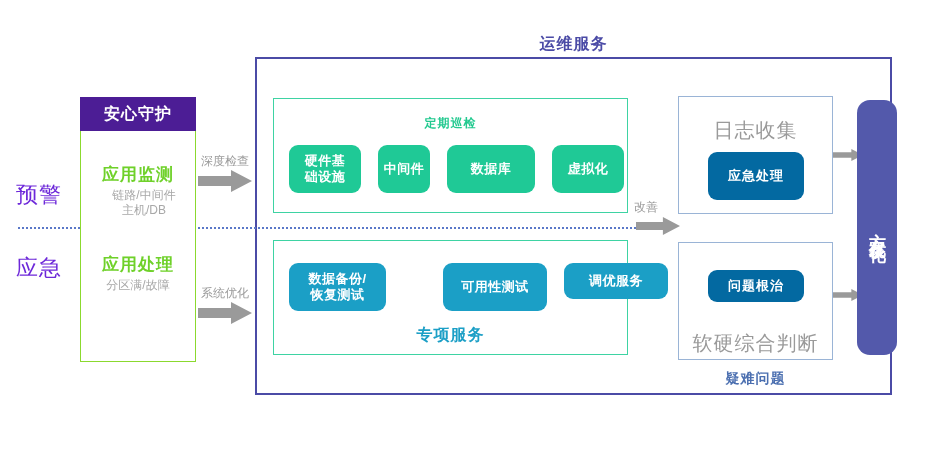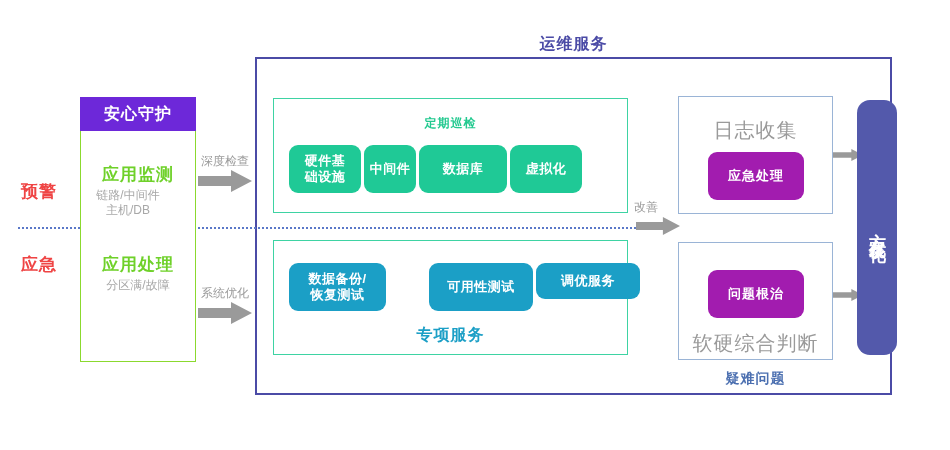--- a/index.html
+++ b/index.html
@@ -11,40 +11,40 @@
   }
   #stage{position:relative;width:950px;height:450px;}
 
   
   .abs{position:absolute;}
   .ctext{display:flex;align-items:center;justify-content:center;text-align:center;}
 
   
   .stage-label{
     width:62px;text-align:center;
-    font-size:17px;font-weight:bold;color:#ef4444;
+    font-size:22px;font-weight:normal;color:#6d28d9;
     letter-spacing:1px;
   }
 
   
   .divider{
     left:18px;top:227px;width:622px;height:0;
     border-top:2px dotted #5a78c8;
   }
 
   
   .green-panel{
     left:80px;top:97px;width:116px;height:265px;
     border:1.5px solid #8bd92e;
     background:#ffffff;
     box-sizing:border-box;
   }
   .green-head{
     left:80px;top:97px;width:116px;height:34px;
-    background:#6d28d9;
+    background:#4c1d95;
     color:#ffffff;font-size:16px;font-weight:bold;letter-spacing:1px;
   }
   .gp-title{
     font-size:17px;font-weight:bold;color:#6fd12a;letter-spacing:1px;
   }
   .gp-sub{
     font-size:12px;color:#a8a8a8;line-height:15px;text-align:center;
   }
 
   
@@ -80,35 +80,35 @@
   .panel-title-blue{
     font-size:16px;font-weight:bold;color:#1c9fc6;letter-spacing:1px;
   }
   .chip{
     border-radius:9px;color:#ffffff;
     font-size:13px;font-weight:bold;line-height:16px;
     letter-spacing:0.5px;
   }
   .chip-green{background:#1fc996;}
   .chip-blue{background:#1b9fc6;}
-  .chip-row{display:flex;gap:3px;}
+  .chip-row{display:flex;gap:17px;}
 
   
   .fault-box{
     border:1.5px solid #9ab4d6;box-sizing:border-box;background:#fff;
   }
   .fault-cap{
     font-size:14px;font-weight:bold;color:#4b6fb0;letter-spacing:1px;
     text-align:center;
   }
   .fault-sub{
     font-size:20px;color:#9a9a9a;text-align:center;letter-spacing:1px;
   }
   .fault-chip{
-    background:#a21caf;border-radius:9px;color:#fff;
+    background:#0369a1;border-radius:9px;color:#fff;
     font-size:13px;font-weight:bold;letter-spacing:1px;
   }
 
   
   .pill{
     left:857px;top:100px;width:40px;height:255px;
     background:#5359ab;border-radius:13px;
     color:#ffffff;font-size:17px;font-weight:bold;
     display:flex;align-items:center;justify-content:center;
   }
@@ -124,21 +124,21 @@
 
   <div class="abs divider"></div>
 
   <div class="abs stage-label" style="left:8px;top:180px;">预警</div>
   <div class="abs stage-label" style="left:8px;top:253px;">应急</div>
 
   <div class="abs green-panel"></div>
   <div class="abs green-head ctext">安心守护</div>
 
   <div class="abs ctext gp-title" style="left:80px;top:163px;width:116px;height:22px;">应用监测</div>
-  <div class="abs gp-sub" style="left:64px;top:188px;width:128px;">
+  <div class="abs gp-sub" style="left:80px;top:188px;width:128px;">
     <div>链路/中间件</div>
     <div>主机/DB</div>
   </div>
 
   <div class="abs ctext gp-title" style="left:80px;top:253px;width:116px;height:22px;">应用处理</div>
   <div class="abs gp-sub" style="left:80px;top:278px;width:116px;">
     <div>分区满/故障</div>
   </div>
 
   <div class="abs" style="left:196px;top:153px;width:58px;">
@@ -187,21 +187,21 @@
   <div class="abs fault-cap" style="left:678px;top:66px;width:155px;margin-top:40px;">已知故障</div>
   <div class="abs fault-box" style="left:678px;top:96px;width:155px;height:118px;"></div>
   <div class="abs fault-sub" style="left:678px;top:117px;width:155px;">日志收集</div>
   <div class="abs fault-chip ctext" style="left:708px;top:152px;width:96px;height:48px;">应急处理</div>
 
   <svg class="abs" style="left:833px;top:145px;" width="30" height="20" viewBox="0 0 54 22">
     <polygon points="0,6 33,6 33,0 54,11 33,22 33,16 0,16" fill="#9a9a9a"></polygon>
   </svg>
 
   <div class="abs fault-box" style="left:678px;top:242px;width:155px;height:118px;"></div>
-  <div class="abs fault-chip ctext" style="left:708px;top:270px;width:96px;height:48px;">问题根治</div>
+  <div class="abs fault-chip ctext" style="left:708px;top:270px;width:96px;height:32px;">问题根治</div>
   <div class="abs fault-sub" style="left:678px;top:330px;width:155px;">软硬综合判断</div>
   <div class="abs fault-cap" style="left:678px;top:370px;width:155px;">疑难问题</div>
 
   <svg class="abs" style="left:833px;top:285px;" width="30" height="20" viewBox="0 0 54 22">
     <polygon points="0,6 33,6 33,0 54,11 33,22 33,16 0,16" fill="#9a9a9a"></polygon>
   </svg>
 
   <div class="abs pill">
     <span>方案优化</span>
   </div>

